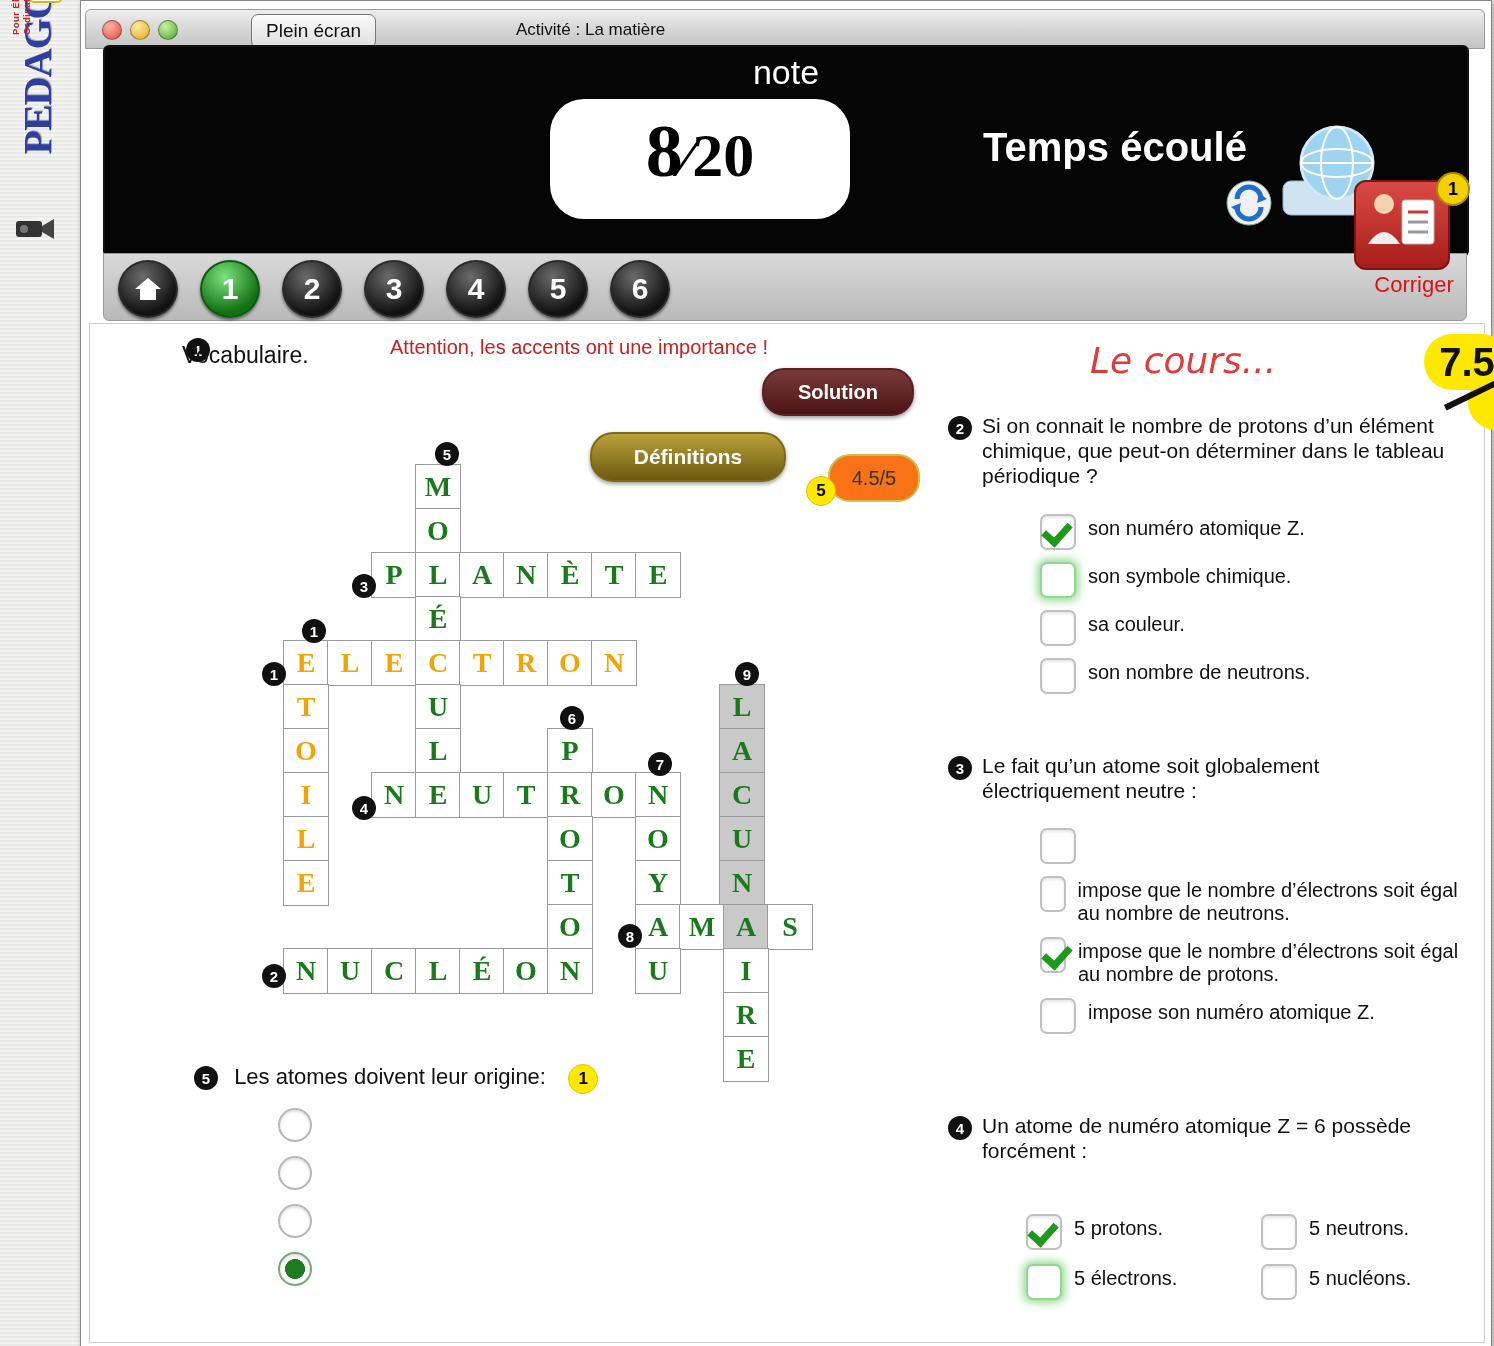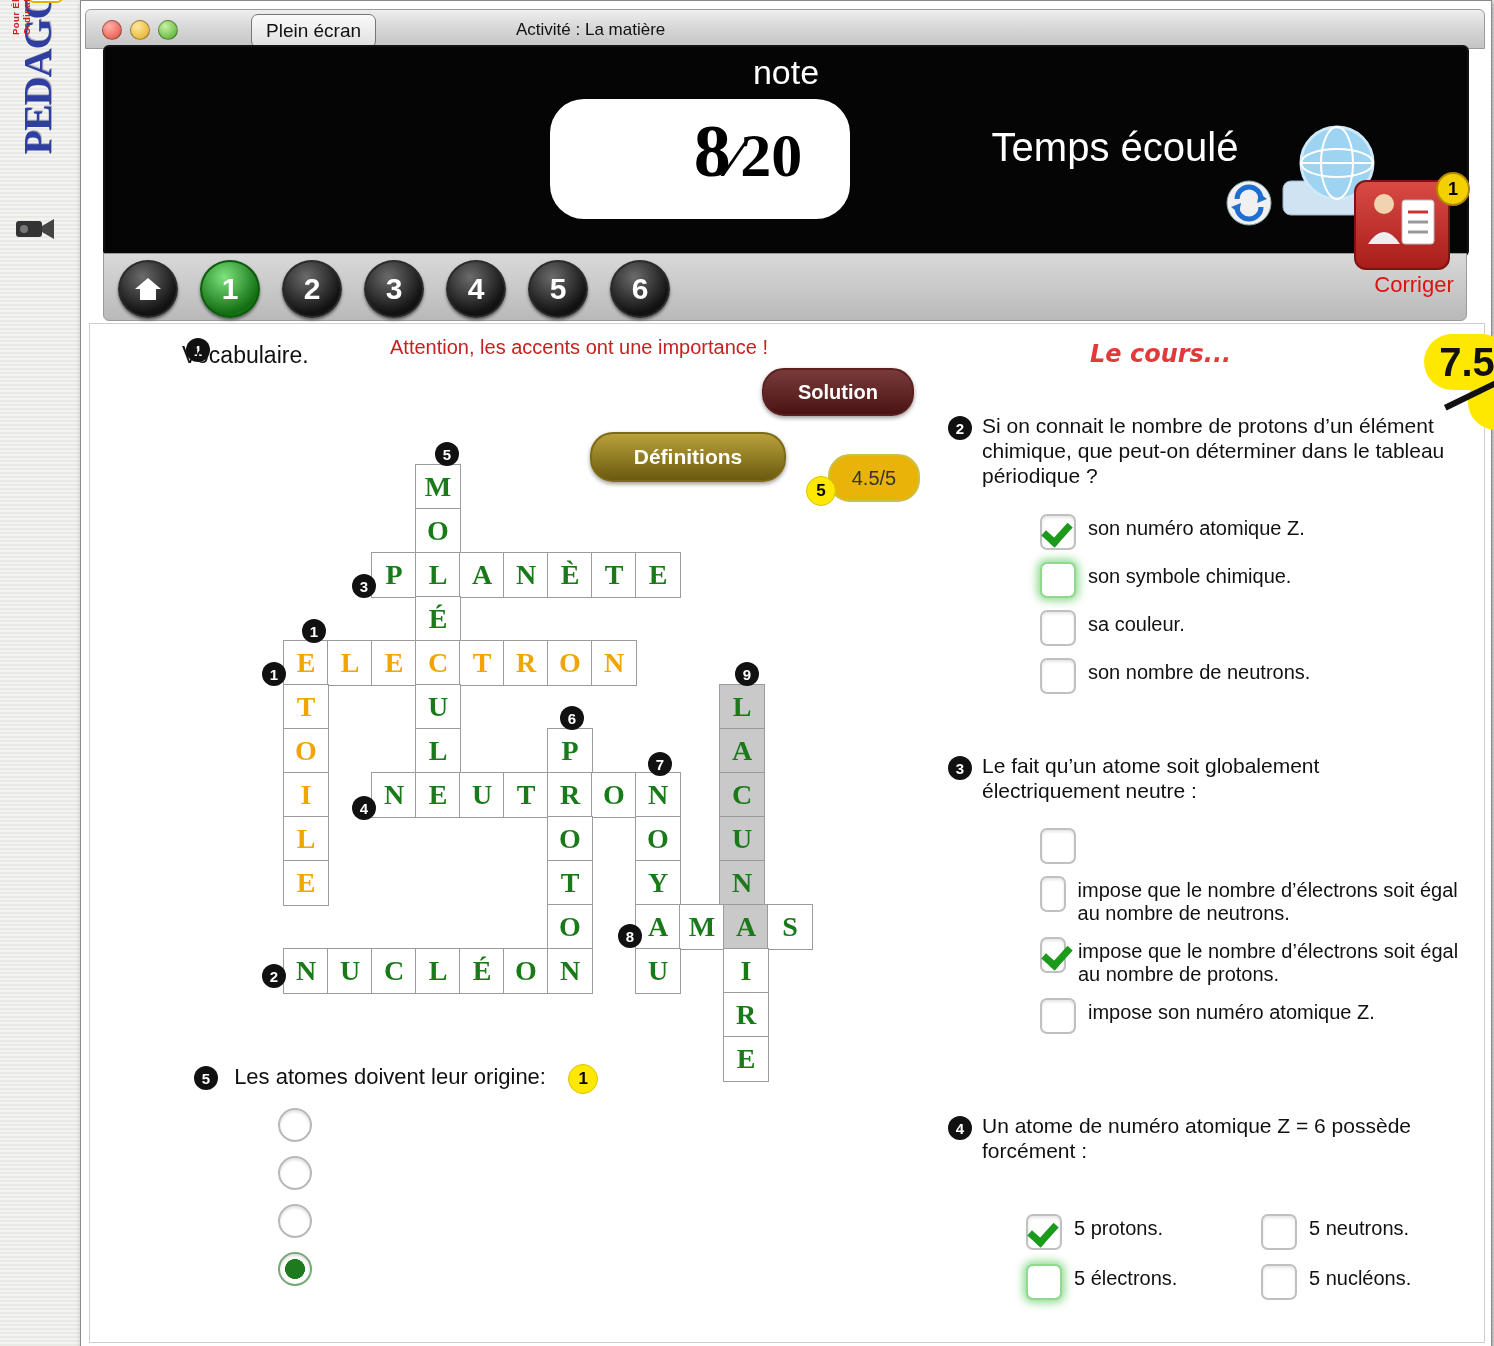--- a/index.html
+++ b/index.html
@@ -80,26 +80,26 @@
   .note-label{
     position:absolute;left:0;top:6px;width:1362px;text-align:center;
     color:#fff;font-size:34px;
   }
   .note-pill{
     position:absolute;left:445px;top:52px;width:300px;height:120px;
     background:#fff;border-radius:34px;
   }
   .note-value{
     position:absolute;left:0;top:10px;width:300px;text-align:center;
-    font-size:74px;font-weight:bold;color:#000;font-family:"Liberation Serif",serif;padding-left:48px;
+    font-size:74px;font-weight:bold;color:#000;font-family:"Liberation Serif",serif;
   }
   .note-value .den{font-size:62px;}
   .temps-label{
     position:absolute;left:830px;top:78px;width:360px;text-align:center;
-    color:#fff;font-size:40px;font-weight:normal;
+    color:#fff;font-size:40px;font-weight:bold;
   }
   .temps-value{
     position:absolute;left:810px;top:130px;width:400px;text-align:center;
     color:#fff;font-size:62px;font-weight:bold;
   }
   .globe{
     position:absolute;left:1160px;top:72px;width:140px;height:110px;
   }
   .refresh{
     position:absolute;left:1120px;top:132px;width:48px;height:48px;
@@ -163,21 +163,21 @@
   }
   .definitions-btn{
     position:absolute;left:500px;top:108px;width:192px;height:46px;border-radius:23px;
     background:linear-gradient(180deg,#b9a13a,#6b5a0f);
     border:2px solid #7d6a16;color:#fff;font-weight:bold;font-size:21px;
     display:flex;align-items:center;justify-content:center;
     box-shadow:0 2px 4px rgba(0,0,0,.4);
   }
   .score-pill{
     position:absolute;left:738px;top:130px;width:88px;height:44px;border-radius:22px;
-    background:#eab308;border:2px solid #c9c14a;color:#333;font-size:20px;
+    background:#f97316;border:2px solid #c9c14a;color:#333;font-size:20px;
     display:flex;align-items:center;justify-content:center;
   }
   .score-5{position:absolute;left:716px;top:152px;}
 
   
   .grid{position:absolute;left:0;top:0;}
   .cell{
     position:absolute;width:44px;height:44px;border:1px solid #9b9b9b;background:#fff;
     display:flex;align-items:center;justify-content:center;
     font-family:"Liberation Serif",serif;font-size:28px;font-weight:bold;color:#1a7a1a;
@@ -197,21 +197,21 @@
     border:2px solid #b9b9b9;display:inline-block;vertical-align:middle;
     box-shadow:inset 0 2px 3px rgba(0,0,0,.12);
   }
   .radio.sel{background:radial-gradient(circle at 50% 50%,#1e7a1e 0 46%,#fff 48%);border-color:#7aa87a;}
   .opt-row{display:flex;align-items:center;gap:14px;margin-top:14px;}
   .opt-row .txt{font-size:21px;color:#111;}
 
   
   .right{position:absolute;left:840px;top:0;width:554px;height:1018px;}
   .lecours{
-    position:absolute;left:160px;top:16px;font-size:24px;color:#e03a3a;font-weight:bold;
+    position:absolute;left:160px;top:16px;font-size:36px;color:#e03a3a;font-weight:normal;
     font-family:"DejaVu Sans",sans-serif;font-style:italic;
   }
   .bigscore{position:absolute;left:494px;top:10px;width:140px;height:96px;}
   .bigscore .num{
     position:absolute;width:86px;height:56px;border-radius:28px;background:#ffe800;
     display:flex;align-items:center;justify-content:center;
     font-size:40px;font-weight:bold;color:#111;
   }
   .bigscore .n1{left:0;top:0;}
   .bigscore .n2{left:44px;top:40px;color:#d39b00;}

